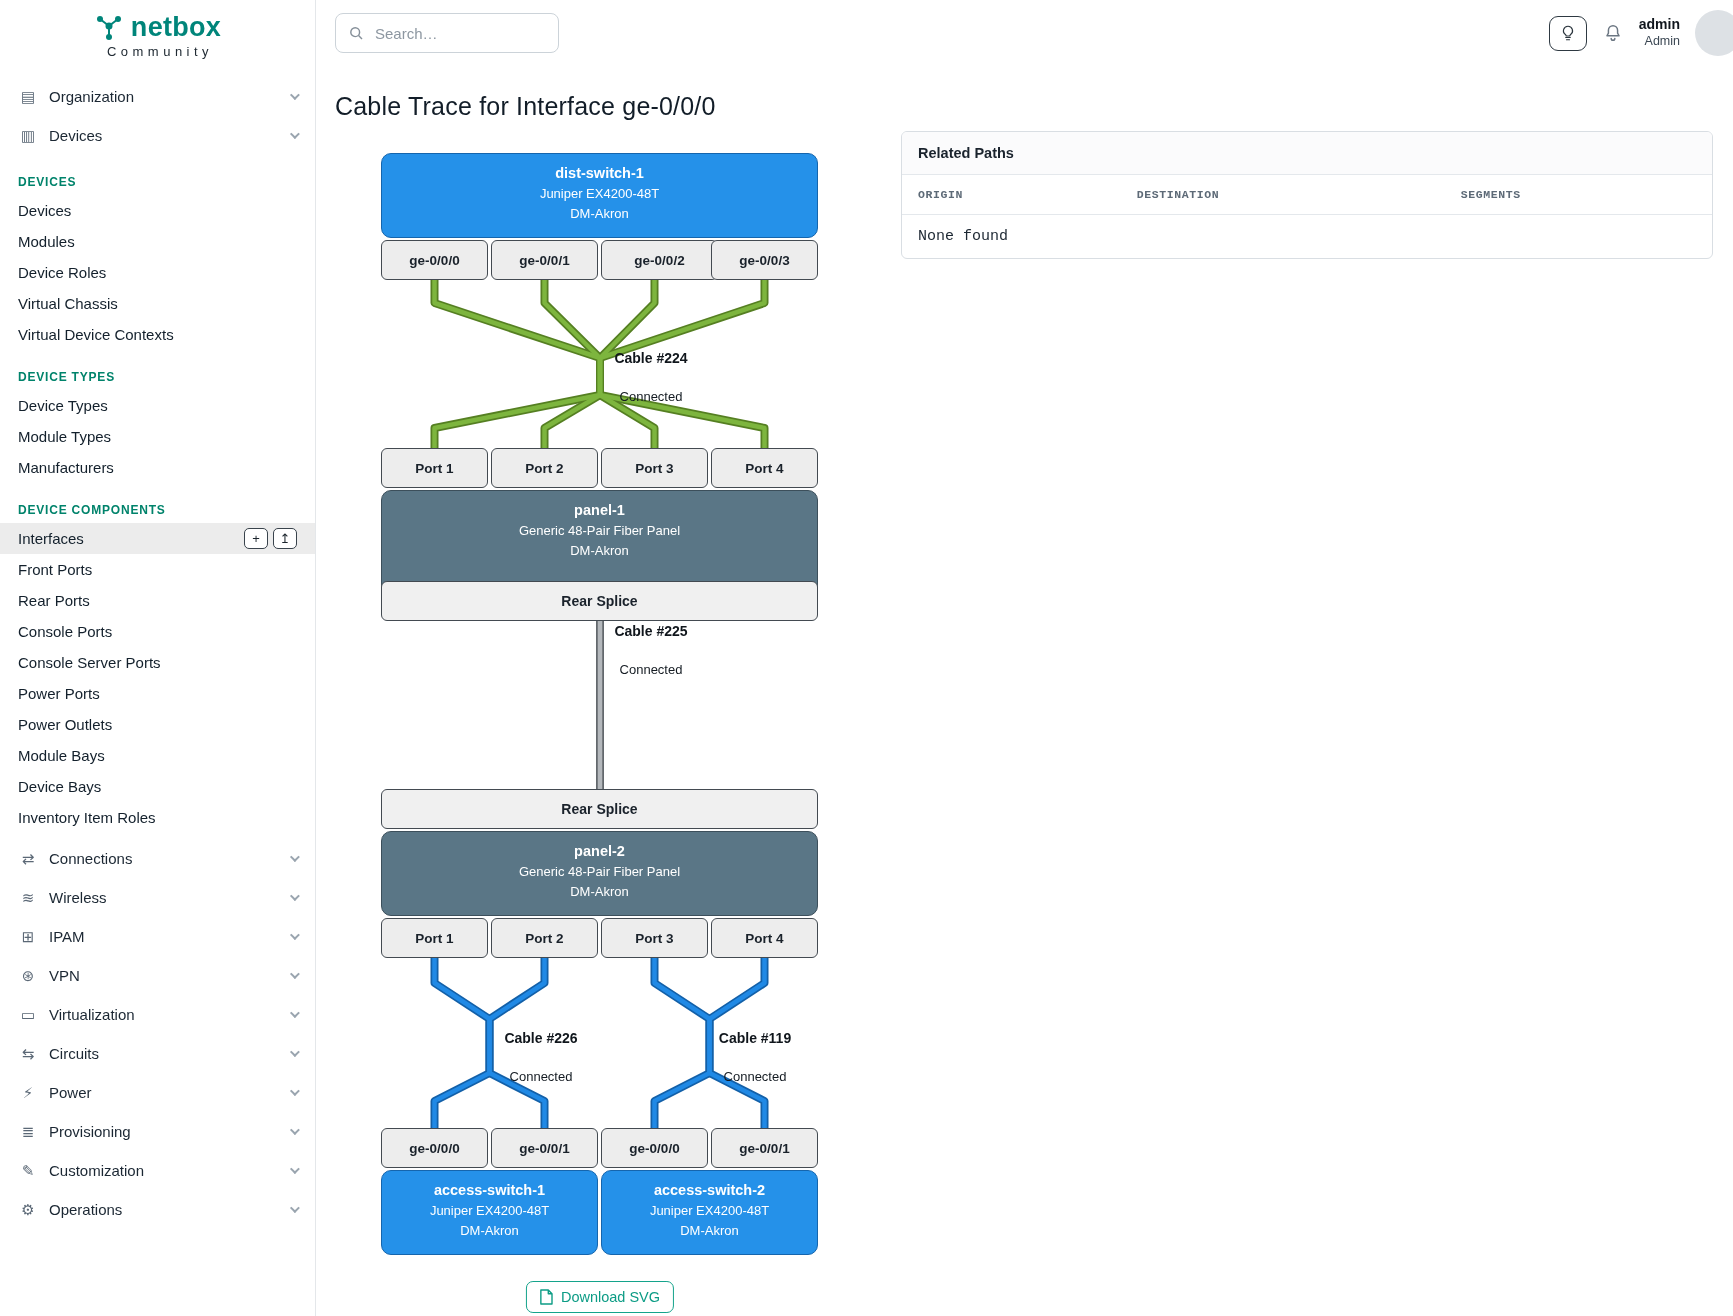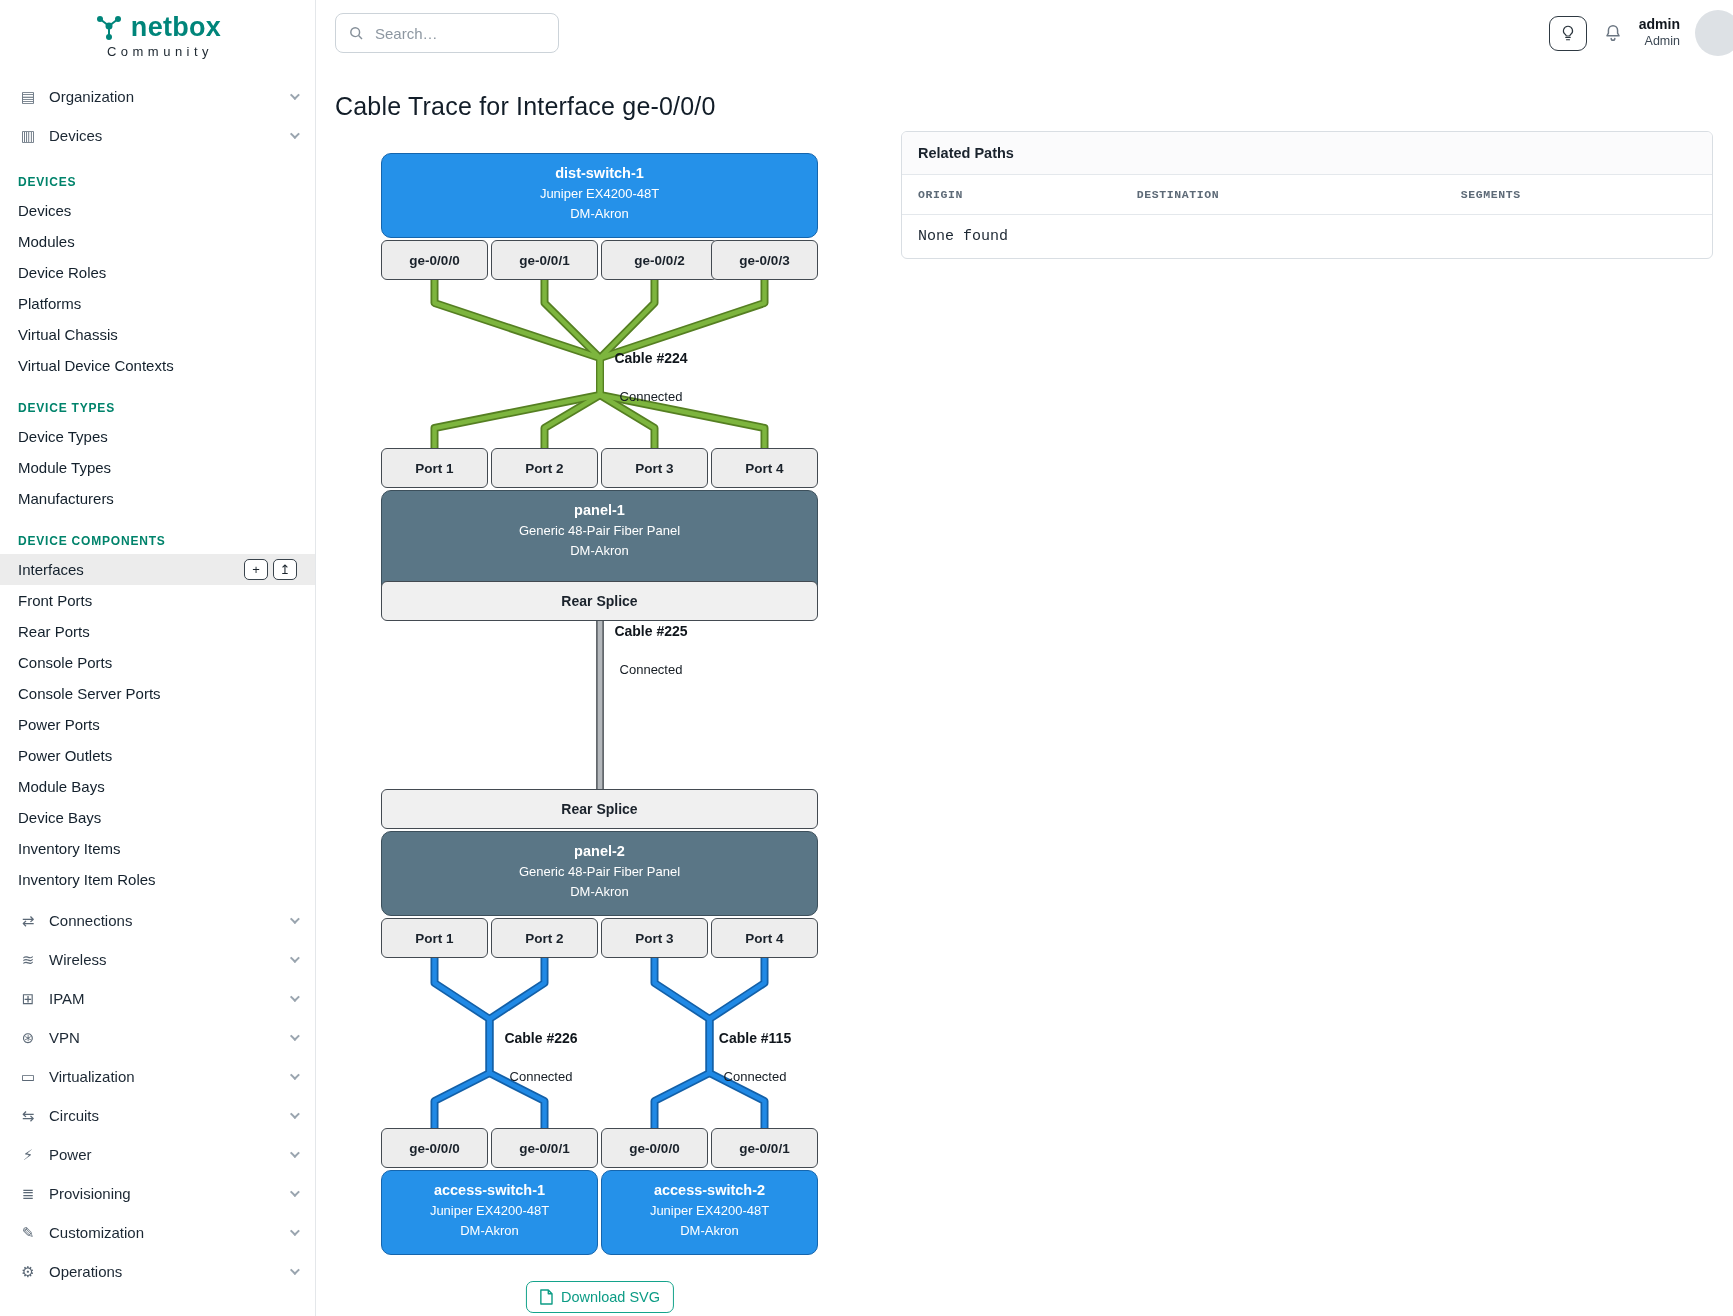--- a/index.html
+++ b/index.html
@@ -110,23 +110,20 @@
     <div class="sub-item">
         <span>Devices</span>
       </div>
     <div class="sub-item">
         <span>Modules</span>
       </div>
     <div class="sub-item">
         <span>Device Roles</span>
       </div>
     <div class="sub-item">
-        <span>Platforms</span>
-      </div>
-    <div class="sub-item">
         <span>Virtual Chassis</span>
       </div>
     <div class="sub-item">
         <span>Virtual Device Contexts</span>
       </div>
 
     <div class="section-title">Device Types</div>
     <div class="sub-item">
         <span>Device Types</span>
       </div>
@@ -161,23 +158,20 @@
         <span>Power Ports</span>
       </div>
     <div class="sub-item">
         <span>Power Outlets</span>
       </div>
     <div class="sub-item">
         <span>Module Bays</span>
       </div>
     <div class="sub-item">
         <span>Device Bays</span>
-      </div>
-    <div class="sub-item">
-        <span>Inventory Items</span>
       </div>
     <div class="sub-item">
         <span>Inventory Item Roles</span>
       </div>
 
     <div style="height:6px"></div>
     <div class="nav-item">
       <span class="icon ic-connections"></span>
       <span>Connections</span>
       <span class="chev"></span>
@@ -370,21 +364,21 @@
           </div>
         <div class="node port-box" style="left:330px;top:765px;width:107px;height:40px">
             <span>Port 4</span>
           </div>
 
         <div class="cable-label" style="left:105px;top:877px">
           <div class="cable-name">Cable #226</div>
           <div class="cable-status">Connected</div>
         </div>
         <div class="cable-label" style="left:319px;top:877px">
-          <div class="cable-name">Cable #115</div>
+          <div class="cable-name">Cable #119</div>
           <div class="cable-status">Connected</div>
         </div>
 
         <div class="node port-box" style="left:0;top:975px;width:107px;height:40px">
             <span>ge-0/0/0</span>
           </div>
         <div class="node port-box" style="left:110px;top:975px;width:107px;height:40px">
             <span>ge-0/0/1</span>
           </div>
         <div class="node port-box" style="left:220px;top:975px;width:107px;height:40px">

